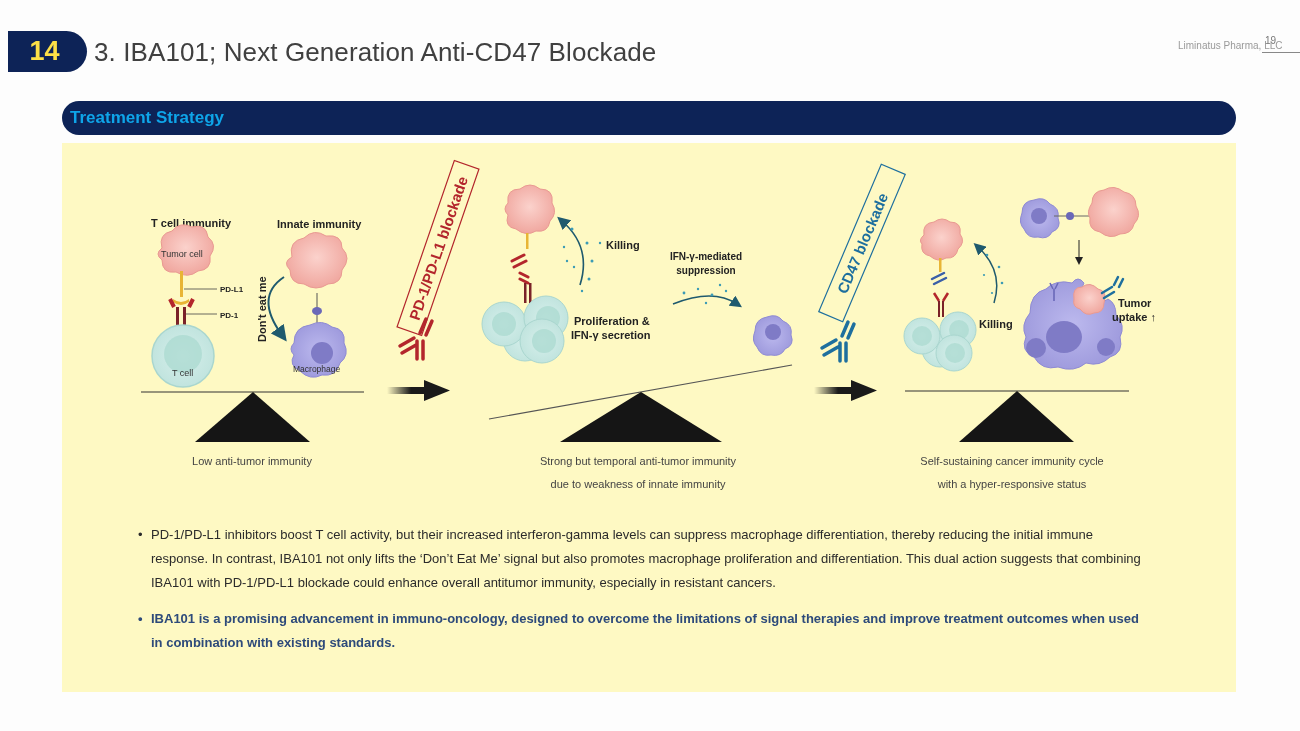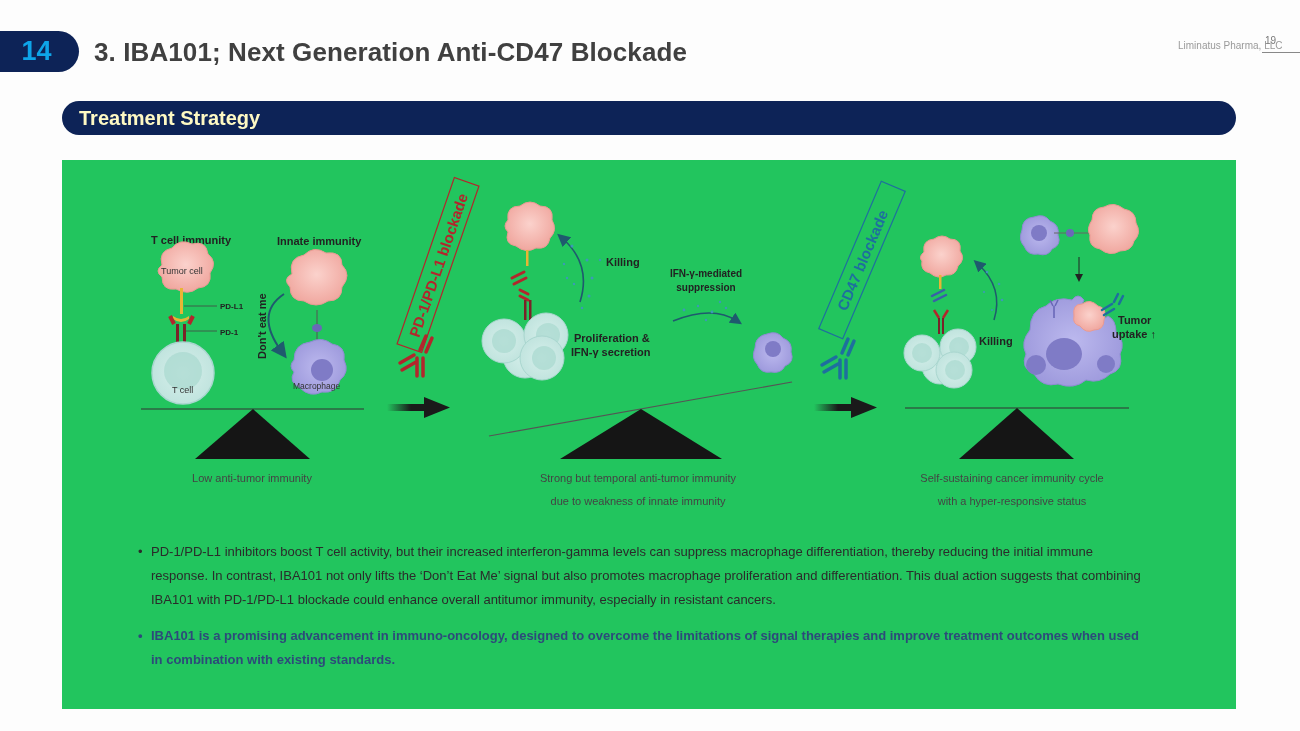--- a/index.html
+++ b/index.html
@@ -1,42 +1,42 @@
 <!DOCTYPE html>
 <html><head>
 <meta charset="utf-8">
 <style>
   * { box-sizing: border-box; margin: 0; padding: 0; }
   html, body { width: 1300px; height: 731px; background: #fdfdfd; overflow: hidden; }
   body { font-family: "Liberation Sans", sans-serif; position: relative; color: #222; }
 
   .slide-num {
-    position: absolute; left: 0; top: 31px; width: 79px; height: 41px;
-    background: #0d2357; color: #0ea5e9; border-radius: 0 21px 21px 0;
+    position: absolute; left: 8px; top: 31px; width: 79px; height: 41px;
+    background: #0d2357; color: #fde047; border-radius: 0 21px 21px 0;
     font-weight: bold; font-size: 27px; line-height: 41px; text-align: center; padding-right: 6px;
   }
   .page-title {
-    position: absolute; left: 94px; top: 34px; font-size: 26px; font-weight: bold; color: #404040;
+    position: absolute; left: 94px; top: 34px; font-size: 26px; font-weight: normal; color: #404040;
     letter-spacing: 0.1px; line-height: 36px;
   }
   .company { position: absolute; left: 1136px; top: 40px; font-size: 10px; color: #9a9a9a; margin-left: 42px; }
   .page-no { position: absolute; left: 1265px; top: 35px; font-size: 10px; color: #777; }
   .page-no-line { position: absolute; left: 1262px; top: 52px; width: 38px; height: 1px; background: #888; }
 
   .section-bar {
     position: absolute; left: 62px; top: 101px; width: 1174px; height: 34px;
     background: #0d2357; border-radius: 17px;
   }
   .section-title {
-    position: absolute; left: 17px; top: 0; line-height: 34px;
-    color: #fef9c3; font-weight: bold; font-size: 20px;
+    position: absolute; left: 8px; top: 0; line-height: 34px;
+    color: #0ea5e9; font-weight: bold; font-size: 17px;
   }
 
   .content {
-    position: absolute; left: 62px; top: 160px; width: 1174px; height: 549px; background: #22c55e;
+    position: absolute; left: 62px; top: 143px; width: 1174px; height: 549px; background: #fef9c3;
   }
   .diagram { position: absolute; left: 0; top: 0; width: 1174px; height: 370px; }
 
   .bullets { position: absolute; left: 76px; top: 380px; width: 1010px; }
   .bullet { position: relative; padding-left: 13px; font-size: 13px; line-height: 24px; color: #2b2b2b; }
   .bullet .dot { position: absolute; left: 0; top: 0; }
   .bullet.emph { color: #2d4a7a; font-weight: bold; margin-top: 12px; }
 
   svg text { font-family: "Liberation Sans", sans-serif; }
 </style>

